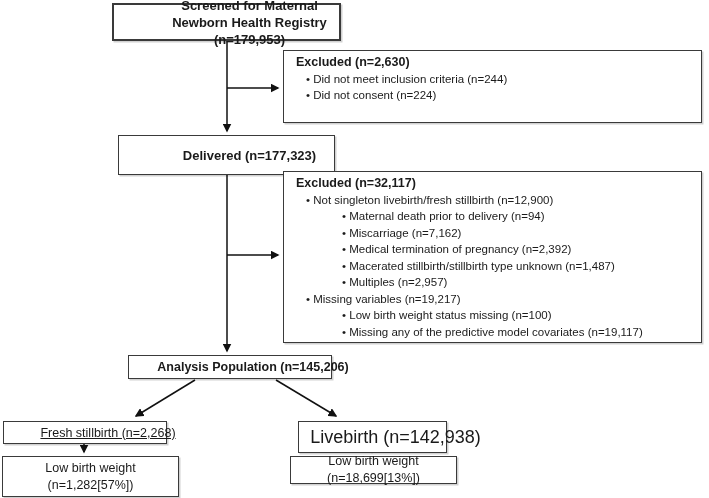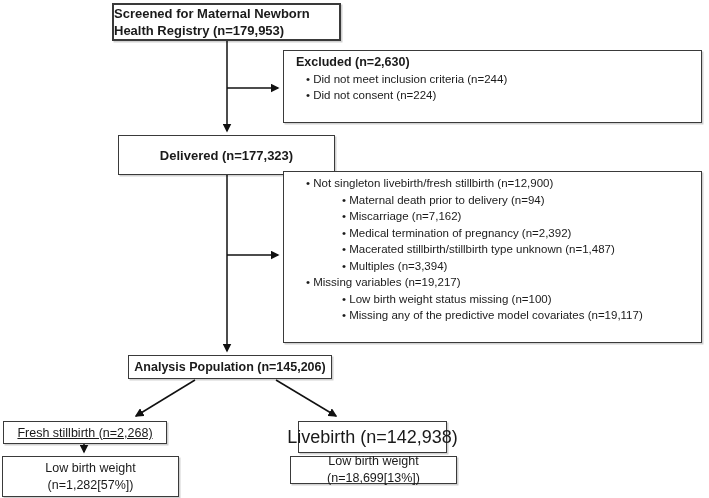--- a/index.html
+++ b/index.html
@@ -12,22 +12,22 @@
   body{font-family:"Liberation Sans",sans-serif;color:var(--text);}
   #canvas{
     position:relative;width:709px;height:498px;background:var(--bg);overflow:hidden;
   }
   .box{
     position:absolute;background:#fff;border:1.5px solid var(--border);
     box-shadow:1.5px 1.5px 0 rgba(0,0,0,0.18);
     box-sizing:border-box;
   }
   .center-box{
-    display:flex;align-items:center;justify-content:center;
-    white-space:nowrap;font-size:13px;
+    display:flex;align-items:center;justify-content:center;text-align:center;
+    white-space:nowrap;font-size:13px;padding-left:46px;
   }
   .wrap-box{
     display:flex;align-items:center;justify-content:center;text-align:center;
     white-space:normal;font-size:12.5px;line-height:17px;padding:2px 4px;
   }
   .bold{font-weight:bold;}
   .excluded{padding:3px 5px 18px 8px;font-size:11.5px;line-height:16.5px;}
   .excluded .ex-title{font-weight:bold;font-size:12.5px;padding-left:4px;}
   .bullet{position:relative;}
   .bullet::before{content:"\2022\00a0";}
@@ -75,27 +75,28 @@
     <div class="ex-title">Excluded (n=2,630)</div>
     <div>
         <div class="bullet lvl1">Did not meet inclusion criteria (n=244)</div>
         <div class="bullet lvl1">Did not consent (n=224)</div>
       </div>
   </div>
 
   <div id="delivered" class="box center-box bold">Delivered (n=177,323)</div>
 
   <div id="excluded2" class="box excluded">
+    <div class="ex-title">Excluded (n=32,117)</div>
     <div>
         <div class="bullet lvl1">Not singleton livebirth/fresh stillbirth (n=12,900)</div>
         <div class="bullet lvl2">Maternal death prior to delivery (n=94)</div>
         <div class="bullet lvl2">Miscarriage (n=7,162)</div>
         <div class="bullet lvl2">Medical termination of pregnancy (n=2,392)</div>
         <div class="bullet lvl2">Macerated stillbirth/stillbirth type unknown (n=1,487)</div>
-        <div class="bullet lvl2">Multiples (n=3,394)</div>
+        <div class="bullet lvl2">Multiples (n=2,957)</div>
         <div class="bullet lvl1">Missing variables (n=19,217)</div>
         <div class="bullet lvl2">Low birth weight status missing (n=100)</div>
         <div class="bullet lvl2">Missing any of the predictive model covariates (n=19,117)</div>
       </div>
   </div>
 
   <div id="analysis" class="box center-box bold">Analysis Population (n=145,206)</div>
 
   <div id="fresh" class="box center-box">Fresh stillbirth (n=2,268)</div>
 

